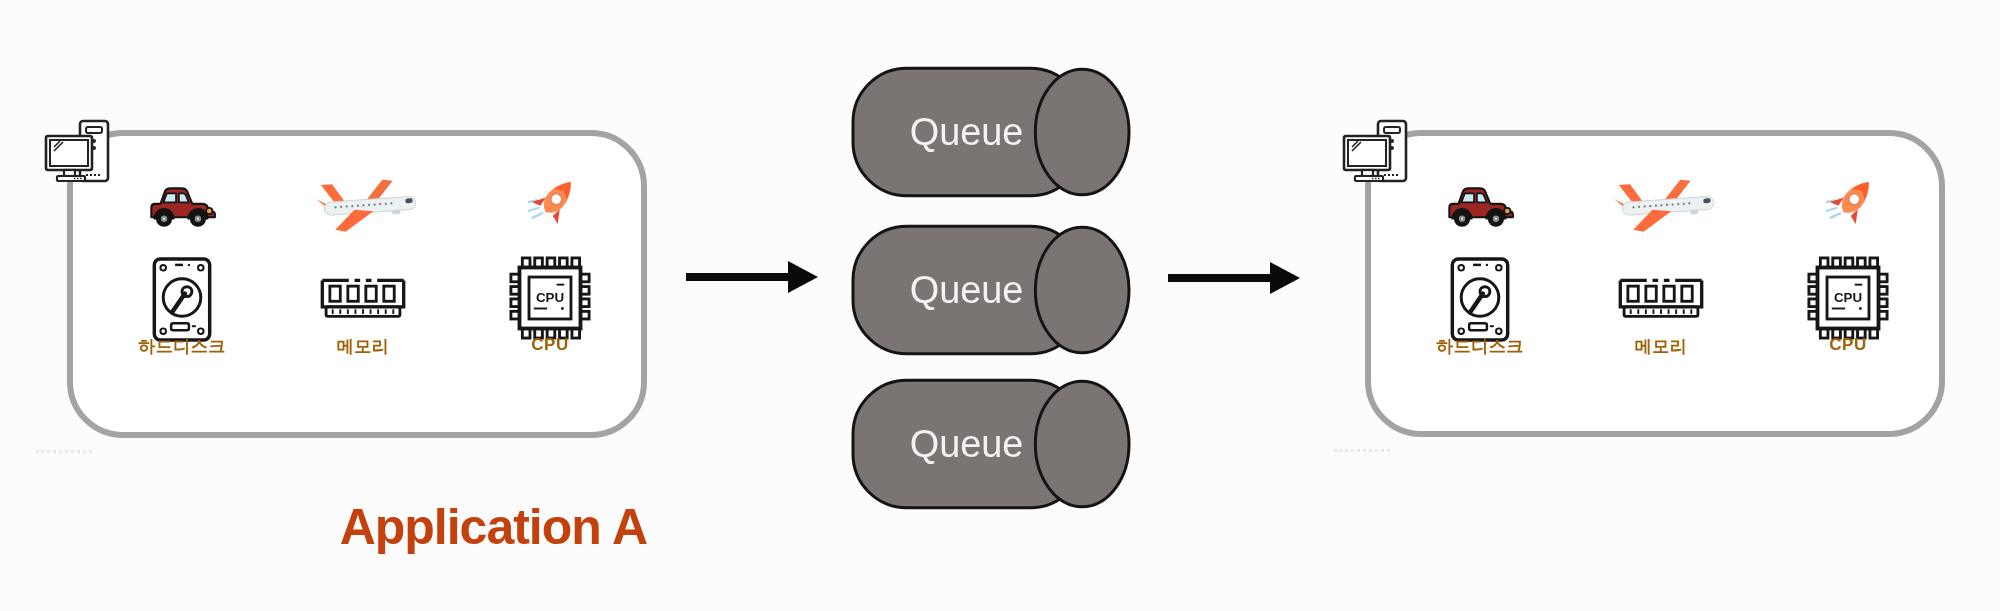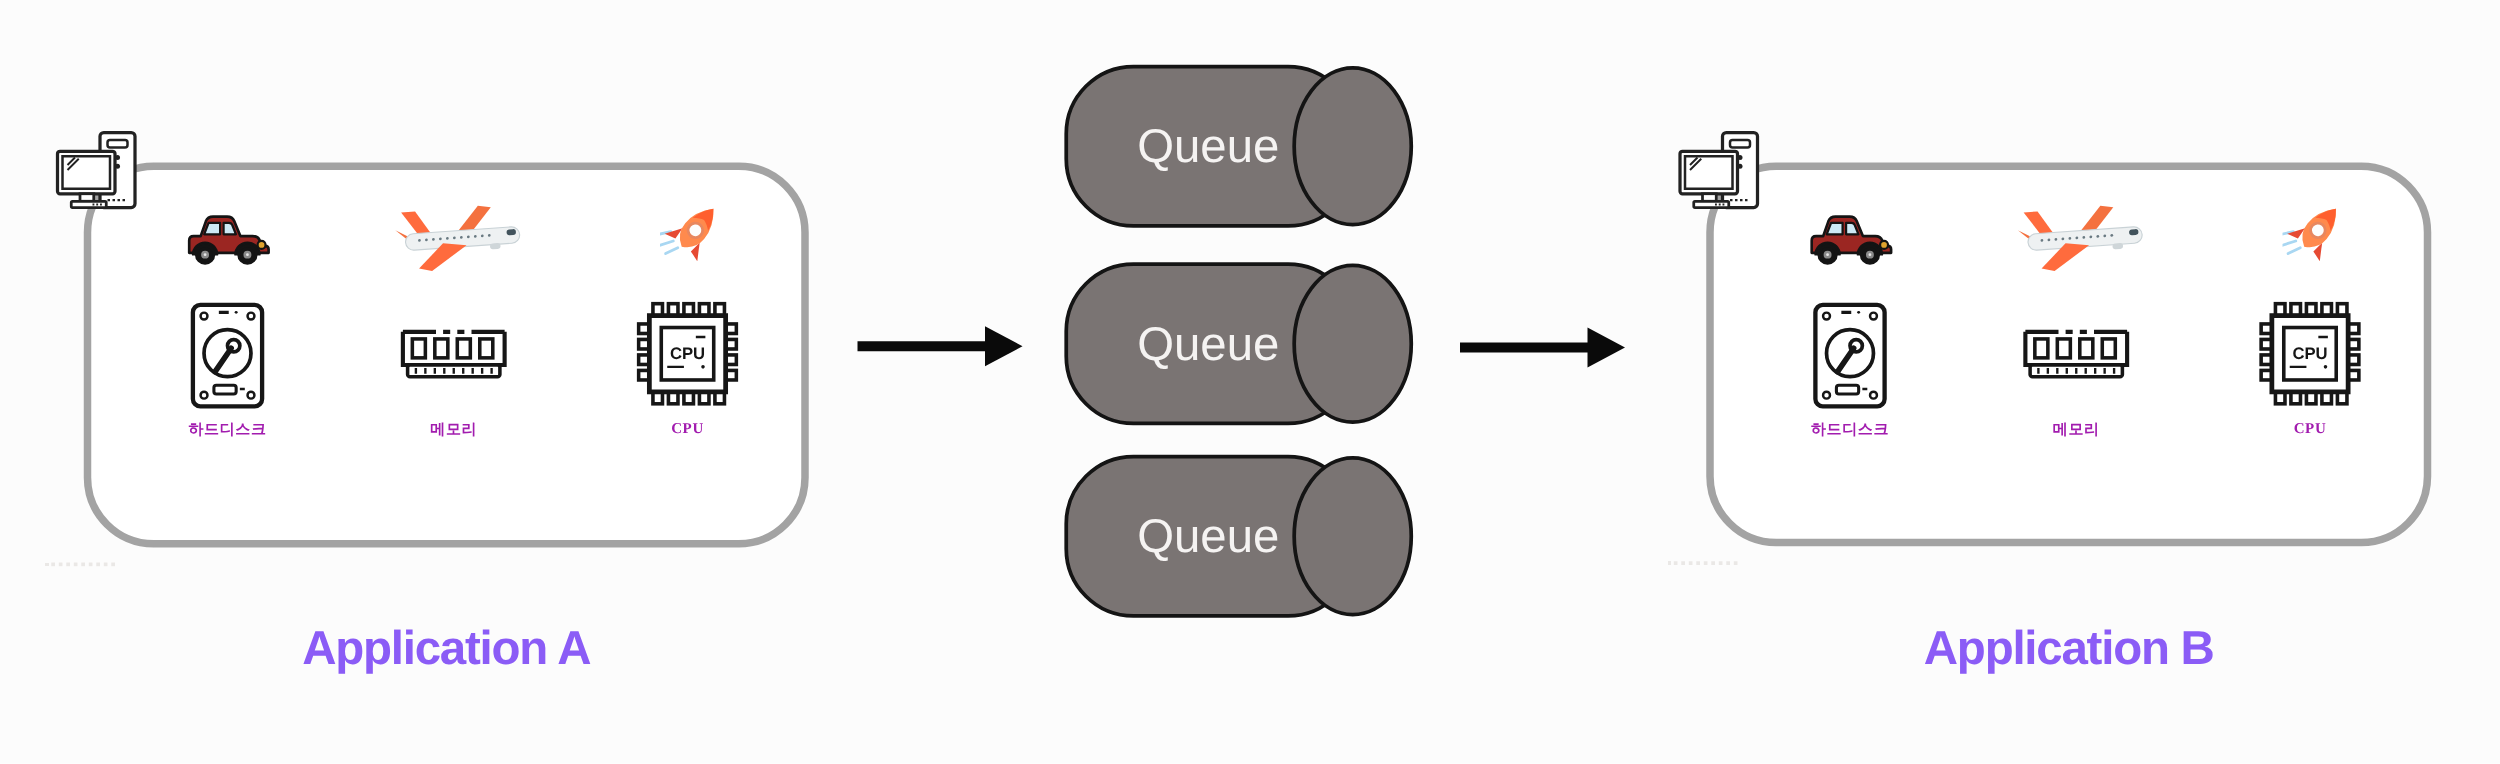--- a/index.html
+++ b/index.html
@@ -1,31 +1,31 @@
 <!DOCTYPE html>
 <html><head>
 <meta charset="utf-8">
 <style>
   html,body{margin:0;padding:0;background:#ffffff;}
   .canvas{
     position:relative;width:2000px;height:611px;background:#fcfcfc;overflow:hidden;
     font-family:"Liberation Sans","DejaVu Sans",sans-serif;
   }
-  .abs{position:absolute;}
+  .abs{position:absolute;margin-top:15px;}
   .app-box{
     position:absolute;width:580px;height:308px;background:#ffffff;
     border:6px solid #a3a3a3;border-radius:56px;box-sizing:border-box;
   }
   .hw-label{
     position:absolute;width:160px;text-align:center;
-    font-size:12px;font-weight:bold;color:#a21caf;letter-spacing:0.5px;font-family:Liberation Serif, serif;
+    font-size:17px;font-weight:bold;color:#a16207;letter-spacing:0.5px;
   }
   .app-title{
-    position:absolute;width:580px;text-align:center;
-    font-size:38px;font-weight:bold;color:#8b5cf6;letter-spacing:-1px;
+    position:absolute;width:580px;text-align:right;
+    font-size:50px;font-weight:bold;color:#c2410c;letter-spacing:-1px;
   }
   .queue-svg text{
     font-family:"Liberation Sans","DejaVu Sans",sans-serif;
   }
   .arrow{position:absolute;width:132px;height:32px;}
   .arrow .shaft{position:absolute;left:0;top:12px;width:104px;height:8px;background:#0a0a0a;}
   .arrow .head{
     position:absolute;left:102px;top:0;width:0;height:0;
     border-top:16px solid transparent;border-bottom:16px solid transparent;
     border-left:30px solid #0a0a0a;
@@ -403,15 +403,14 @@
         <rect x="6" y="21" width="38" height="26" stroke-width="2"></rect>
         <line x1="10" y1="28" x2="16" y2="22" stroke-width="1.6"></line>
         <line x1="10" y1="32" x2="19" y2="23" stroke-width="1.6"></line>
         <rect x="20" y="51" width="11" height="6" stroke-width="2.2"></rect>
         <rect x="13" y="57" width="28" height="5" rx="1" stroke-width="2.2"></rect>
         <line x1="30" y1="59.5" x2="38" y2="59.5" stroke-width="1.6" stroke-dasharray="1.5 1.5"></line>
       </g>
     </svg>
   </div>
 
-  <div class="app-title" style="left:1365px;top:498px;">Application B</div>
 
 </div>
 
 </body></html>

